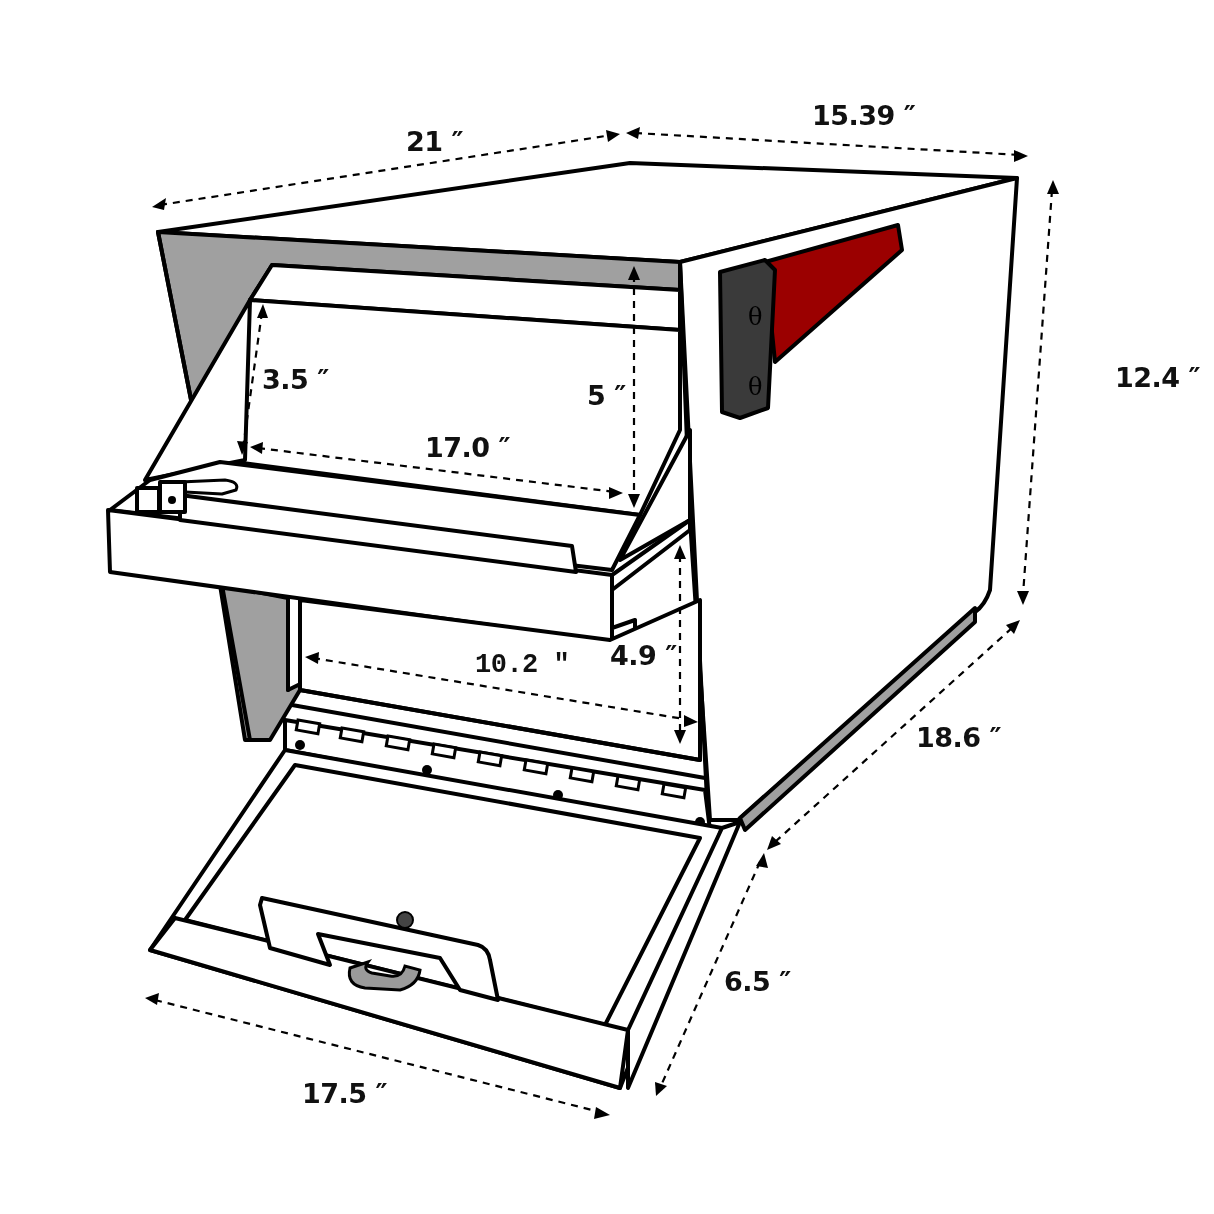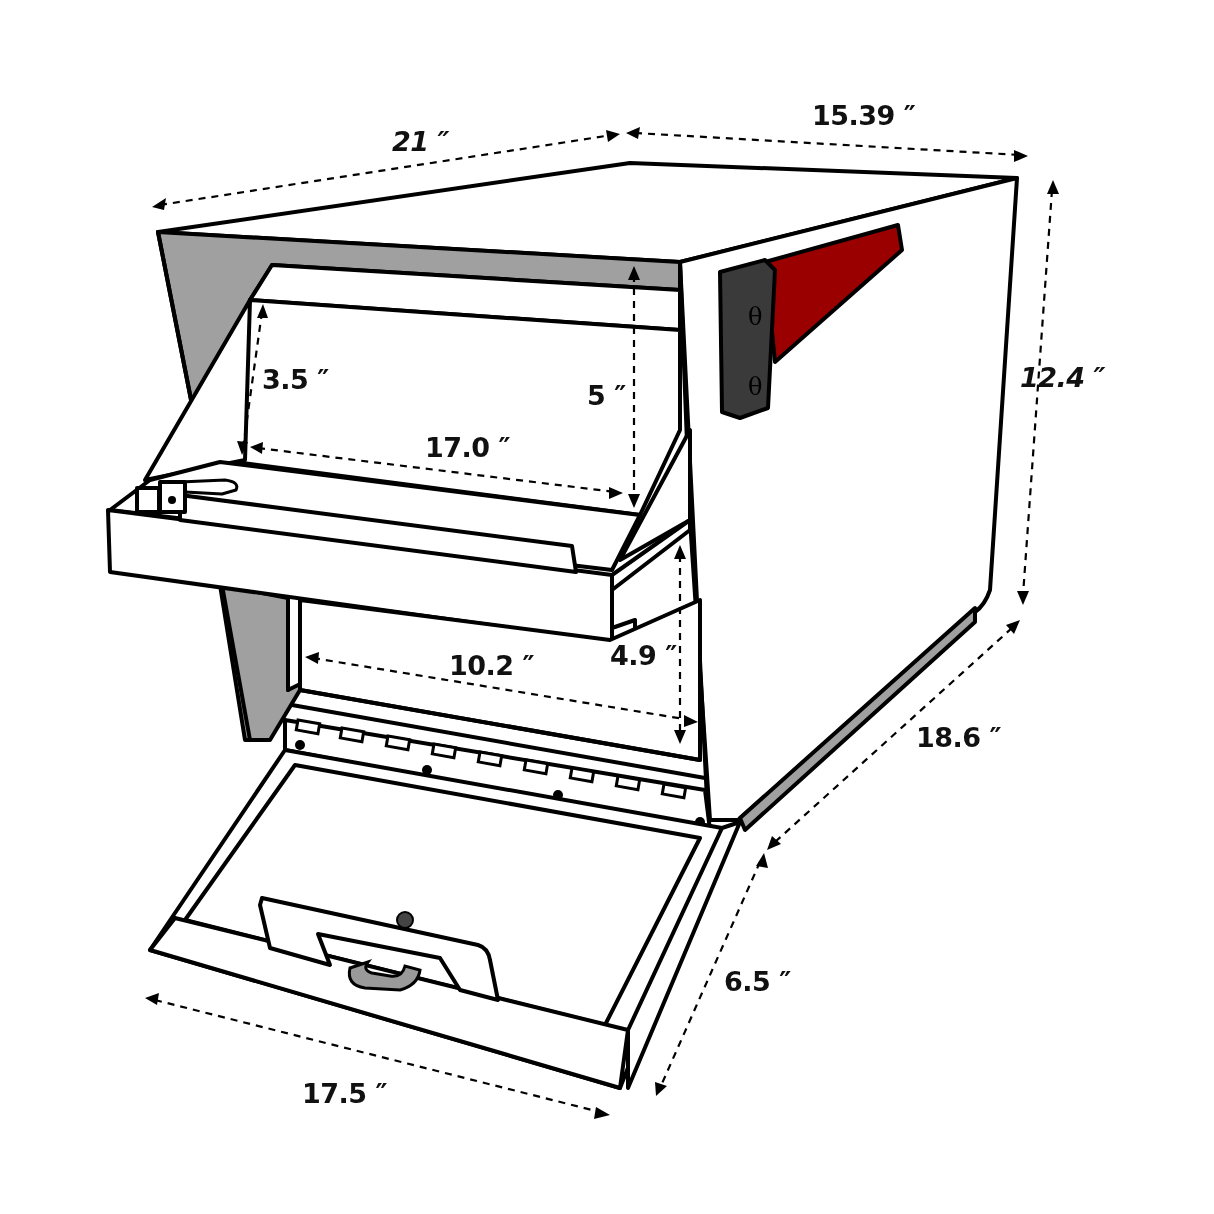--- a/index.html
+++ b/index.html
@@ -124,24 +124,24 @@
     <polygon class="arrow" points="634,508 628,494 640,494"></polygon>
     <line class="dash" x1="313" y1="658" x2="690" y2="720"></line>
     <polygon class="arrow" points="305,657 319,652 318,664"></polygon>
     <polygon class="arrow" points="698,722 684,715 684,727"></polygon>
     <line class="dash" x1="680" y1="555" x2="680" y2="735"></line>
     <polygon class="arrow" points="680,545 674,559 686,559"></polygon>
     <polygon class="arrow" points="680,744 674,730 686,730"></polygon>
   </g>
 </svg>
 
-<span class="dim-label" style="left:392px;top:126px;font-style:italic;">21 ″</span>
+<span class="dim-label" style="left:406px;top:126px;">21 ″</span>
 <span class="dim-label" style="left:812px;top:100px;">15.39 ″</span>
-<span class="dim-label" style="left:1020px;top:362px;font-style:italic;">12.4 ″</span>
+<span class="dim-label" style="left:1115px;top:362px;">12.4 ″</span>
 <span class="dim-label" style="left:916px;top:722px;">18.6 ″</span>
 <span class="dim-label" style="left:262px;top:364px;">3.5 ″</span>
 <span class="dim-label" style="left:587px;top:380px;">5 ″</span>
 <span class="dim-label" style="left:425px;top:432px;">17.0 ″</span>
-<span class="dim-label" style="left:449px;top:650px;">10.2 ″</span>
+<span class="dim-label" style="left:475px;top:650px;font-family:Liberation Mono, monospace;">10.2 ″</span>
 <span class="dim-label" style="left:610px;top:640px;text-align:center;">4.9 ″</span>
 <span class="dim-label" style="left:302px;top:1078px;">17.5 ″</span>
 <span class="dim-label" style="left:724px;top:966px;">6.5 ″</span>
 </div>
 
 </body></html>

